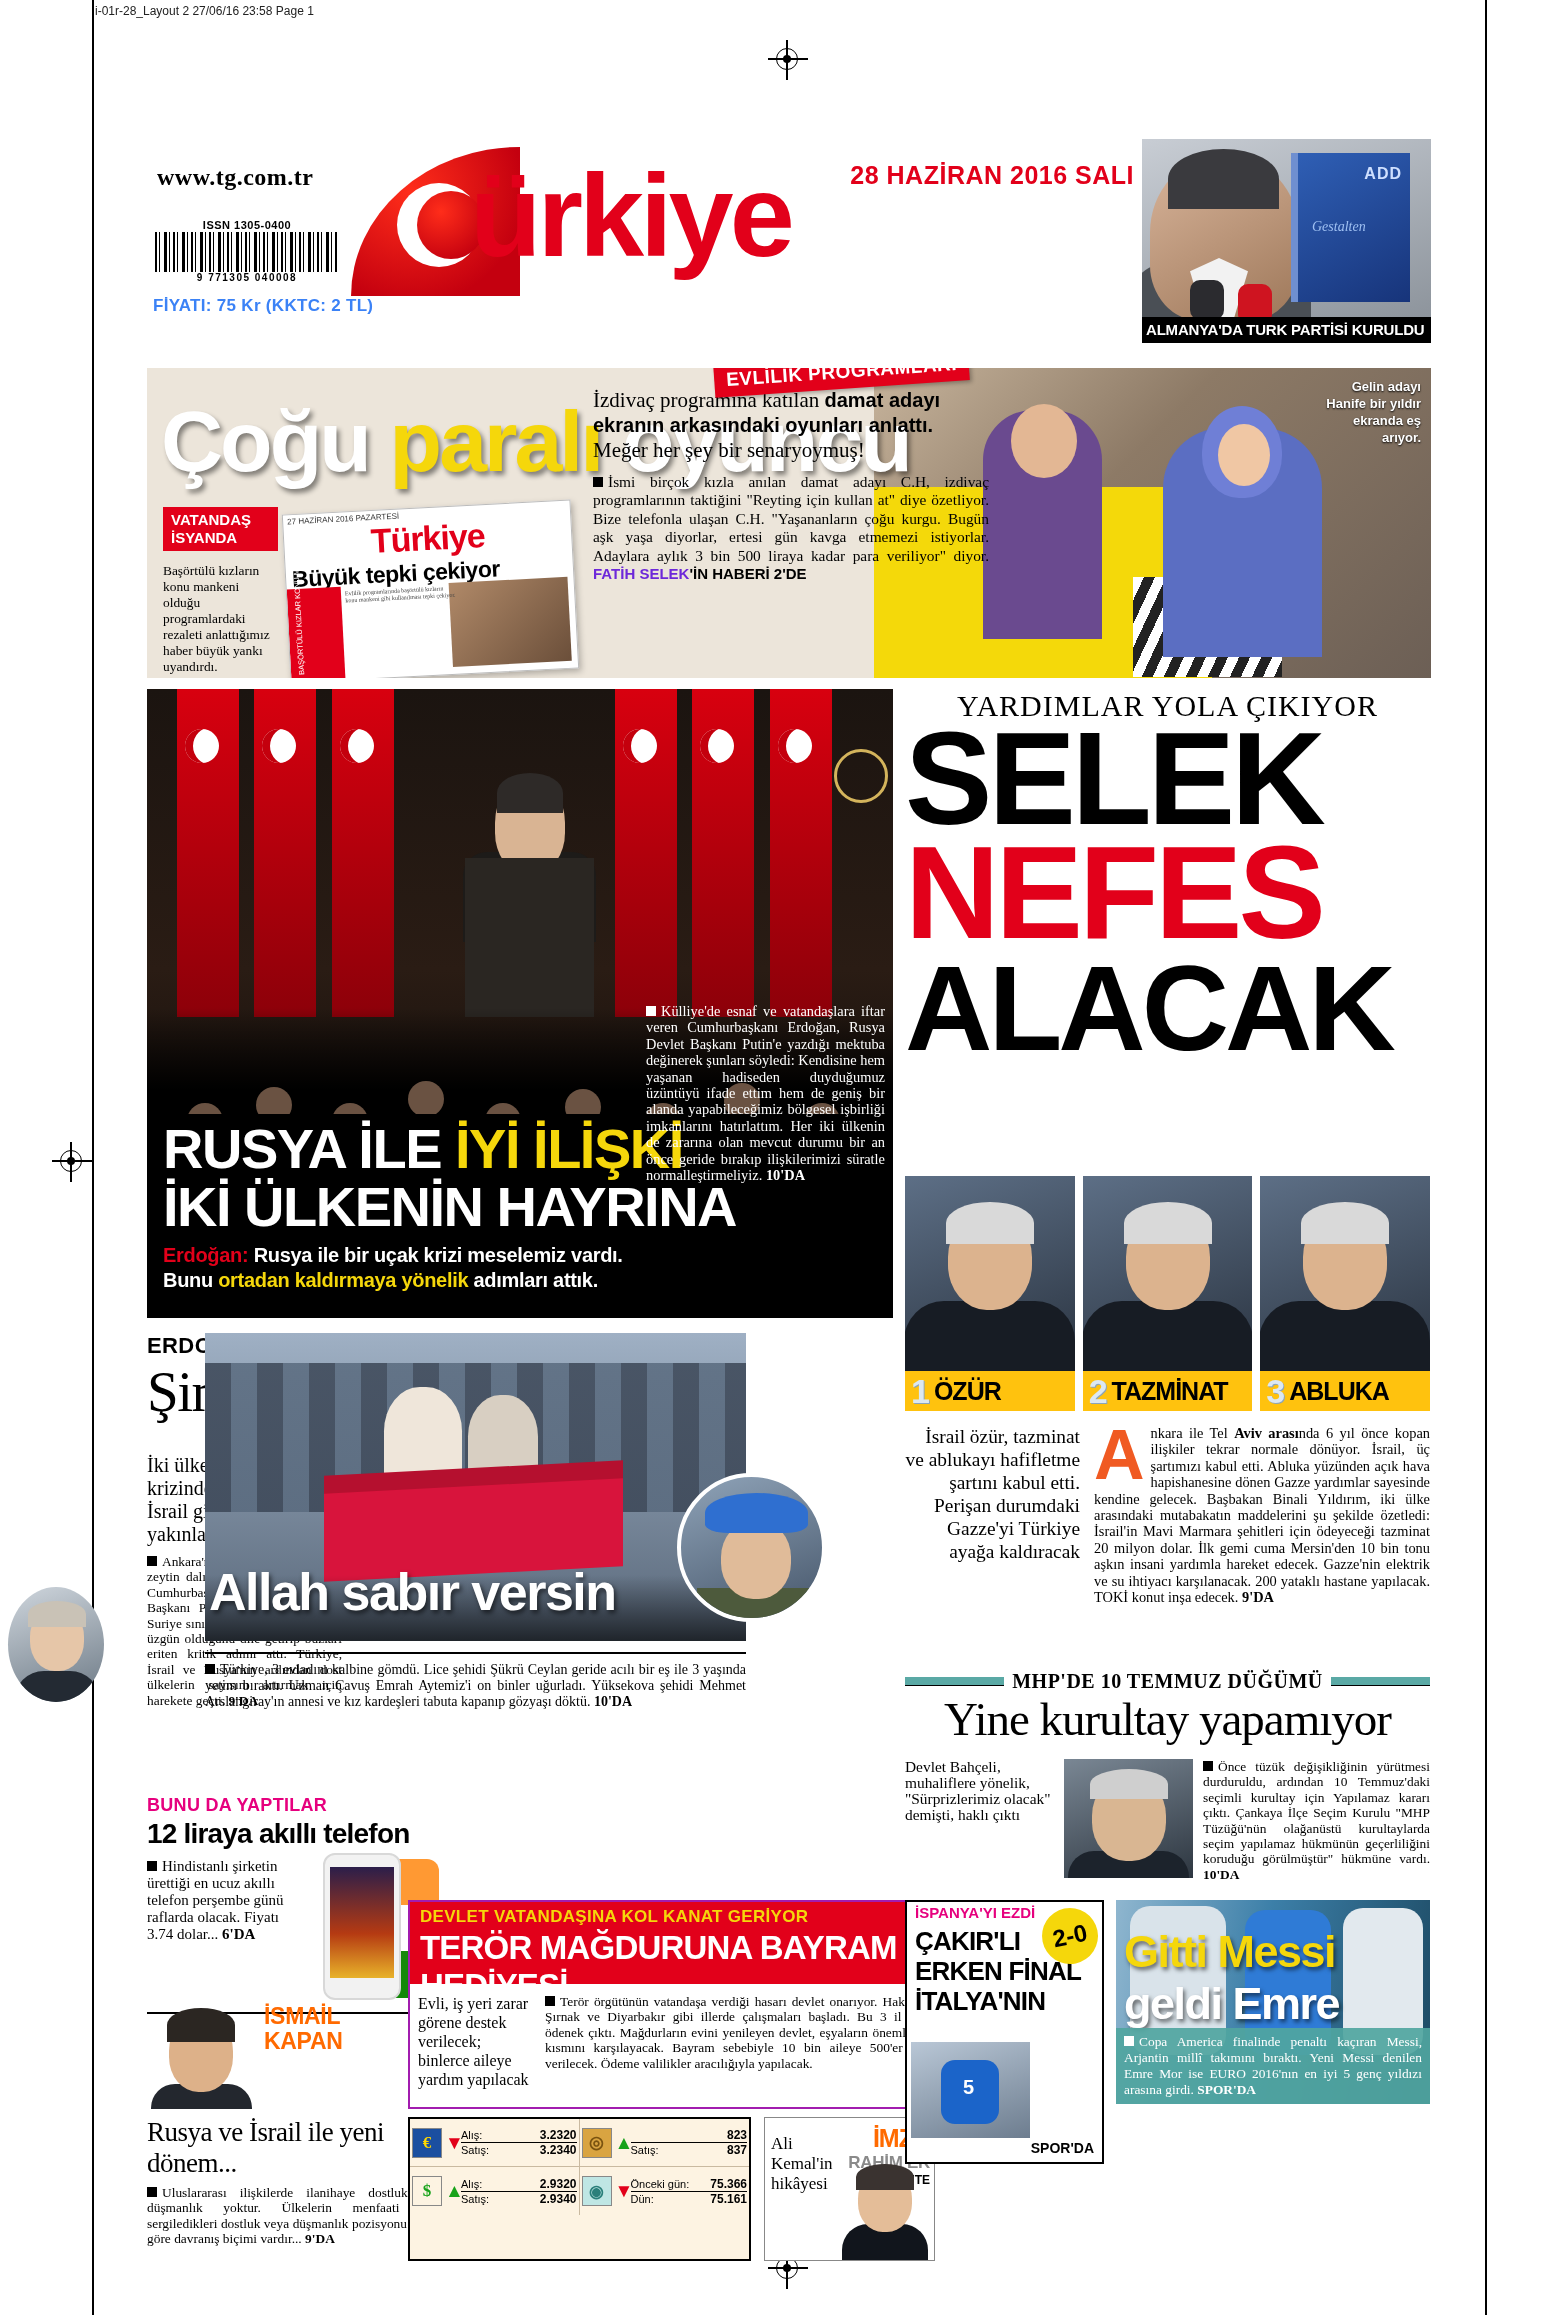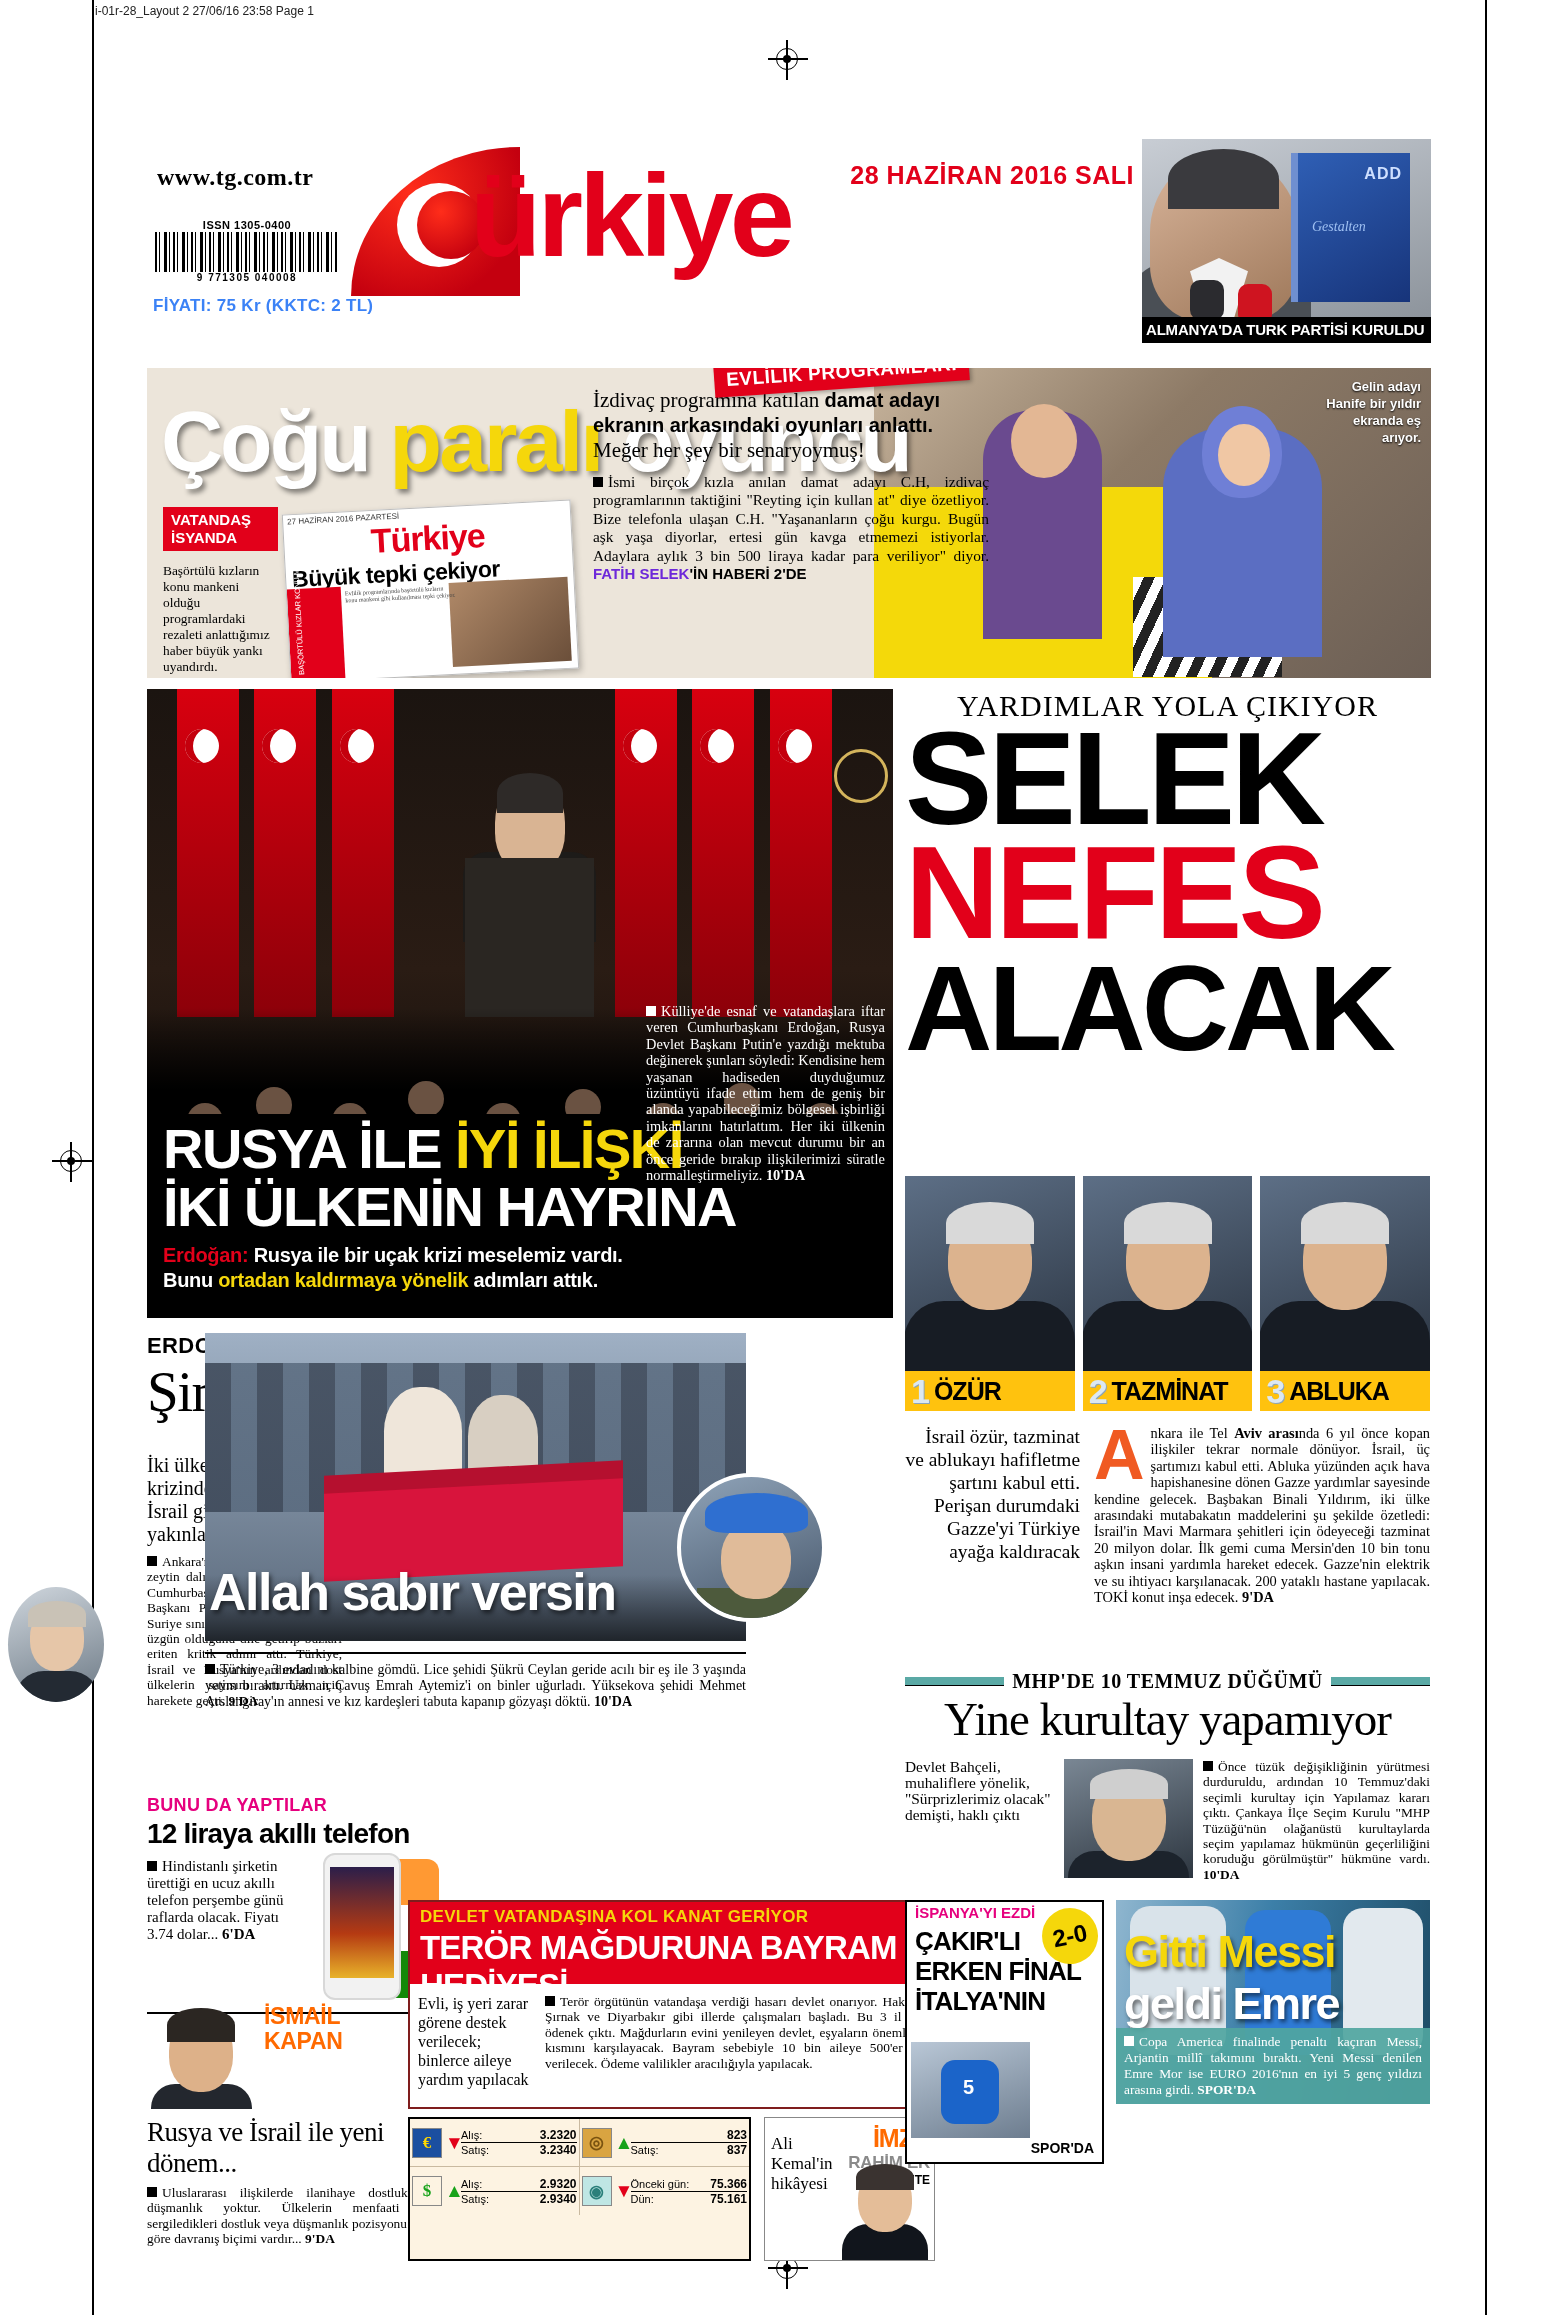--- a/index.html
+++ b/index.html
@@ -188,21 +188,21 @@
   .imzaname{position:absolute;right:4px;top:6px;text-align:right;font-family:"Liberation Sans",sans-serif;}
   .imzaname .o{font-weight:bold;font-size:25px;color:#ff6a00;letter-spacing:-1px;}
   .imzaname .g{font-weight:bold;font-size:17px;color:#8a8a8a;letter-spacing:-0.3px;}
   .imzaname .d{font-weight:bold;font-size:12px;color:#000;}
   .imzaface{position:absolute;right:6px;bottom:0;width:86px;height:96px;}
   .imzaface .f{position:absolute;left:16px;top:6px;width:54px;height:62px;border-radius:46%;background:#e4bd98;}
   .imzaface .h{position:absolute;left:14px;top:0px;width:58px;height:26px;border-radius:50% 50% 0 0;background:#3a3330;}
   .imzaface .s{position:absolute;left:0;top:60px;width:86px;height:40px;background:#11151c;border-radius:26px 26px 0 0;}
 
   
-  .terbox{position:absolute;left:408px;top:1900px;width:527px;height:209px;border:2px solid #7f1d1d;background:#fff;}
+  .terbox{position:absolute;left:408px;top:1900px;width:527px;height:209px;border:2px solid #a21caf;background:#fff;}
   .terred{position:absolute;left:0;top:0;width:527px;height:82px;background:#e2001a;}
   .terkick{position:absolute;left:10px;top:5px;font-family:"Liberation Sans",sans-serif;font-weight:bold;
      font-size:17px;color:#f5d70b;letter-spacing:0.3px;}
   .terhead{position:absolute;left:10px;top:27px;font-family:"Liberation Sans",sans-serif;font-weight:bold;
      font-size:33px;color:#fff;letter-spacing:-0.8px;}
   .terlead{position:absolute;left:8px;top:92px;width:115px;font-size:16px;line-height:19px;}
   .terbody{position:absolute;left:135px;top:92px;width:384px;font-size:13.4px;line-height:15.4px;text-align:justify;}
 
   
   .gazcol{position:absolute;left:905px;top:689px;width:525px;}

